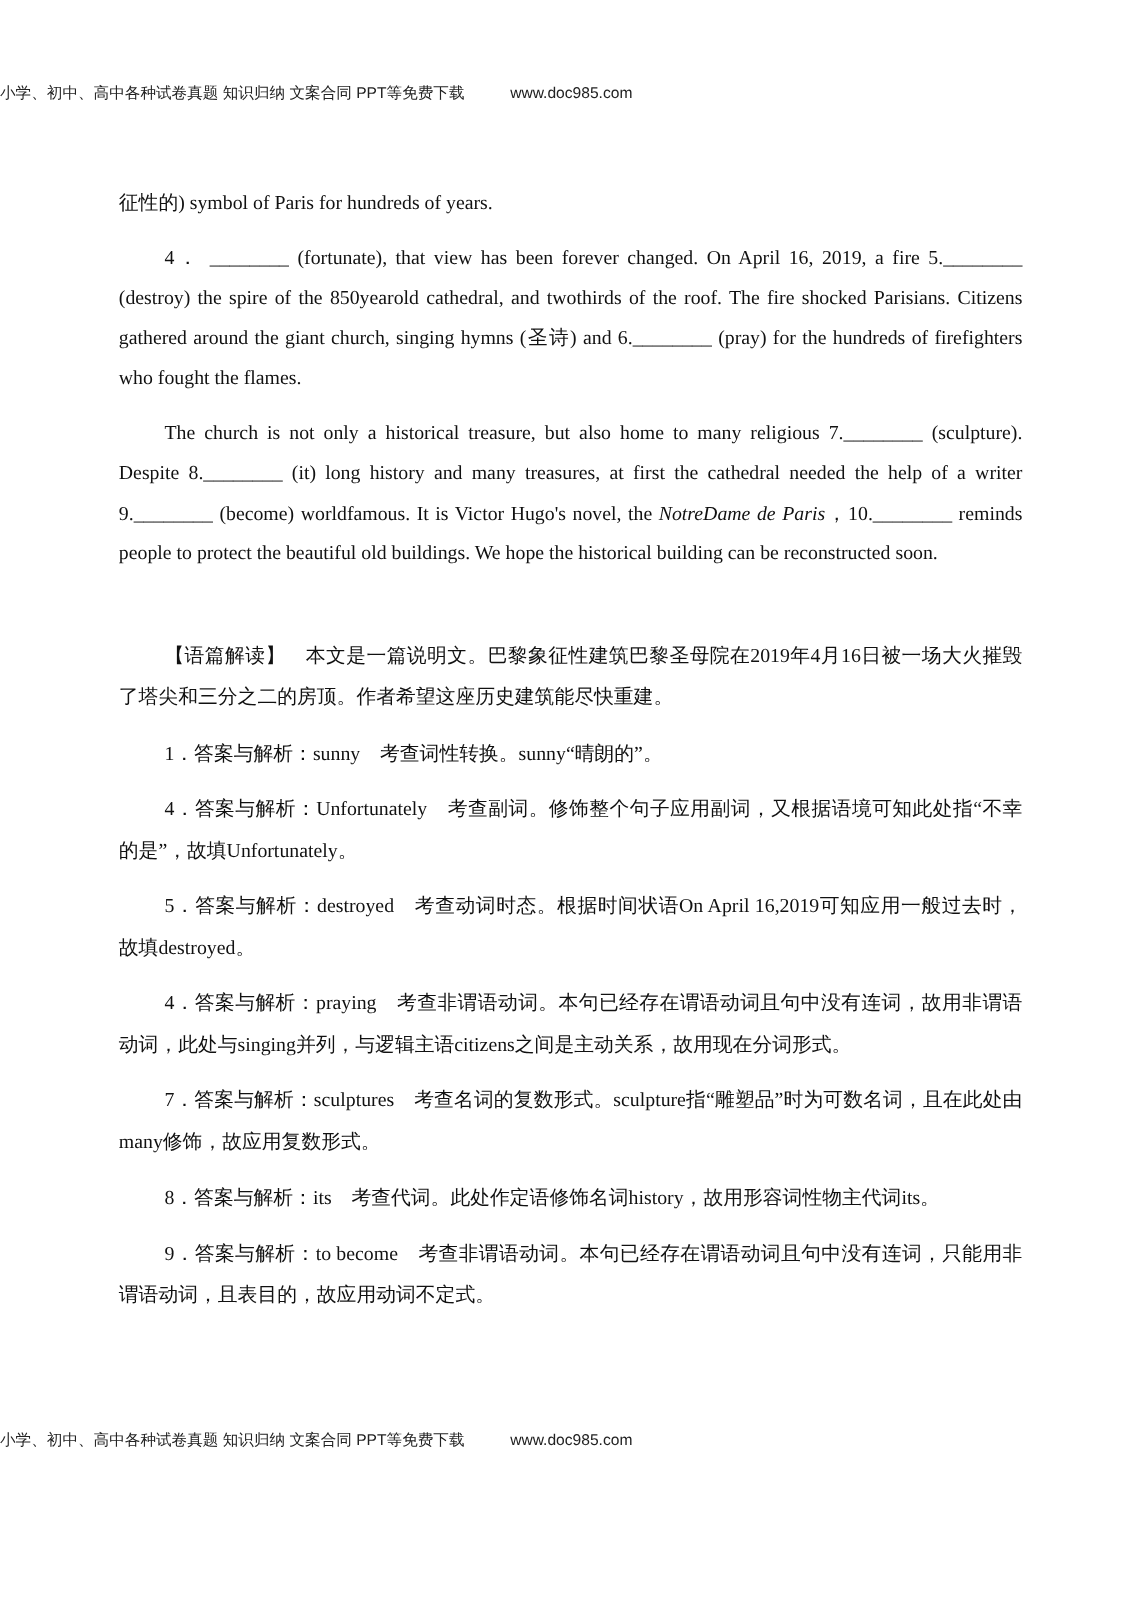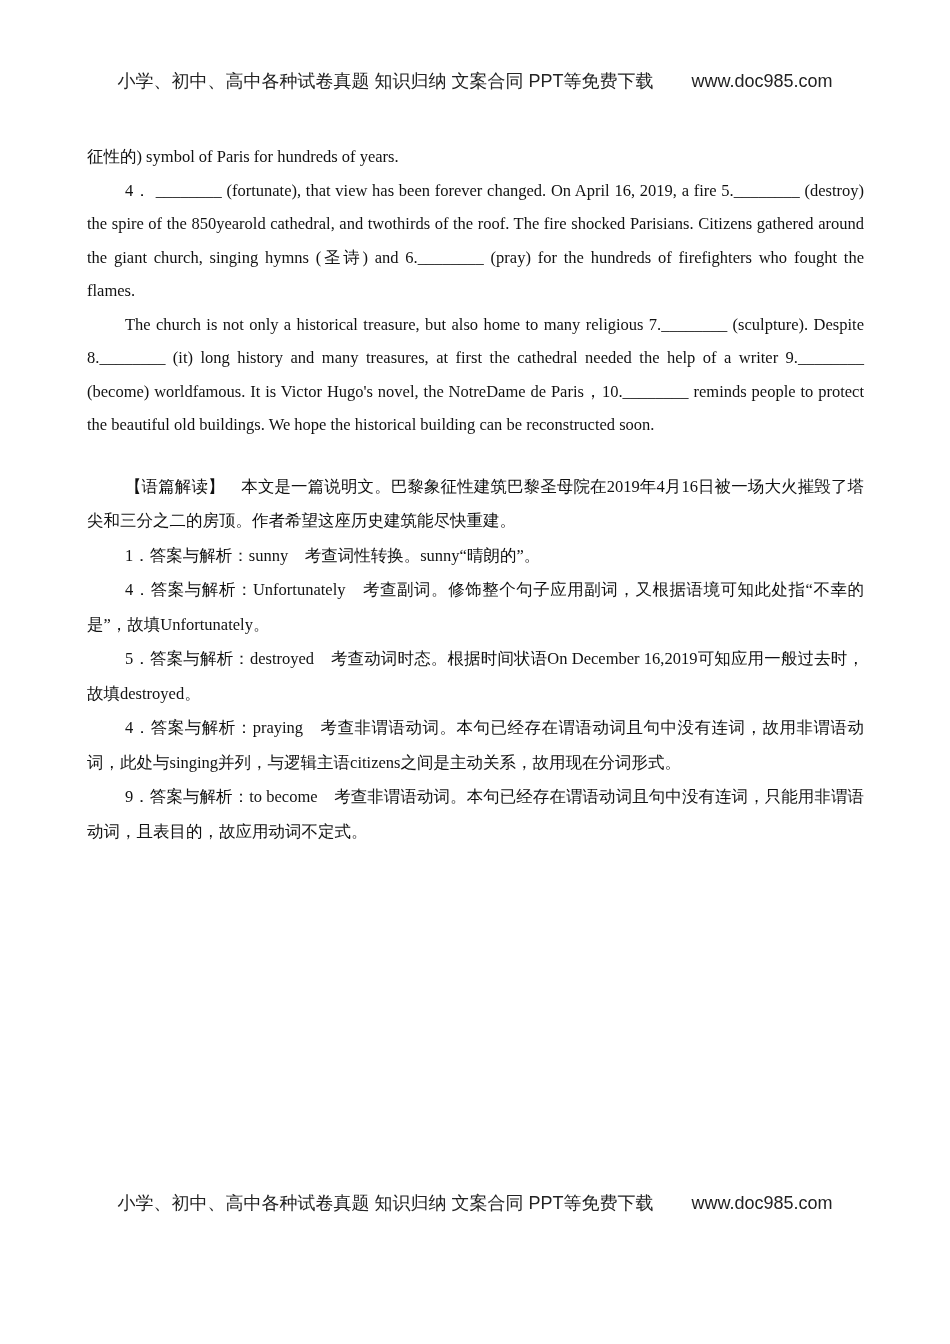--- a/index.html
+++ b/index.html
@@ -1,44 +1,46 @@
 <!DOCTYPE html>
 <html><head>
 <meta charset="utf-8">
 <style>
   html, body { margin: 0; padding: 0; background: #ffffff; }
   body { width: 950px; height: 1344px; position: relative; overflow: hidden;
          font-family: "Liberation Serif", "DejaVu Serif", serif; color: #111; }
-  .header, .footer { position: absolute; left: 0; width: 950px; text-align: center;
-         font-family: "Liberation Sans", "DejaVu Sans", sans-serif; font-size: 18px; color: #222; }
+  .header, .footer { position: absolute; left: 0; width: 950px; text-align: left;
+         font-family: "Liberation Sans", "DejaVu Sans", sans-serif; font-size: 13px; color: #222; }
   .header { top: 69px; }
   .footer { top: 1191px; }
   .hf-url { margin-left: 38px; }
   .body { position: absolute; left: 87px; width: 777px; top: 140px; font-size: 16.5px; }
-  .p { line-height: 33.5px; text-align: justify; margin: 0; }
+  .p { line-height: 33.5px; text-align: justify; margin: 12px; }
   .indent { text-indent: 38px; }
   .gap { height: 28px; }
   .ans { line-height: 34.5px; }
-  .it { }
+  .it { font-style: italic; }
 </style>
 </head>
 <body>
 
 <div class="header">
   <span>小学、初中、高中各种试卷真题  知识归纳  文案合同  PPT等免费下载</span><span class="hf-url">www.doc985.com</span>
 </div>
 
 <div class="body">
   <p class="p">征性的) symbol of Paris for hundreds of years.</p>
   <p class="p indent">4． ________ (fortunate), that view has been forever changed. On April 16, 2019, a fire 5.________ (destroy) the spire of the 850yearold cathedral, and twothirds of the roof. The fire shocked Parisians. Citizens gathered around the giant church, singing hymns (圣诗) and 6.________ (pray) for the hundreds of firefighters who fought the flames.</p>
   <p class="p indent"><span>The church is not only a historical treasure, but also home to many religious 7.________ (sculpture). Despite 8.________ (it) long history and many treasures, at first the cathedral needed the help of a writer 9.________ (become) worldfamous. It is Victor Hugo's novel, the </span><span class="it">NotreDame de Paris</span><span>，10.________ reminds people to protect the beautiful old buildings. We hope the historical building can be reconstructed soon.</span></p>
   <div class="gap"></div>
   <p class="p ans indent">【语篇解读】　本文是一篇说明文。巴黎象征性建筑巴黎圣母院在2019年4月16日被一场大火摧毁了塔尖和三分之二的房顶。作者希望这座历史建筑能尽快重建。</p>
   <p class="p ans indent">1．答案与解析：sunny　考查词性转换。sunny“晴朗的”。</p>
   <p class="p ans indent">4．答案与解析：Unfortunately　考查副词。修饰整个句子应用副词，又根据语境可知此处指“不幸的是”，故填Unfortunately。</p>
-  <p class="p ans indent">5．答案与解析：destroyed　考查动词时态。根据时间状语On December 16,2019可知应用一般过去时，故填destroyed。</p>
+  <p class="p ans indent">5．答案与解析：destroyed　考查动词时态。根据时间状语On April 16,2019可知应用一般过去时，故填destroyed。</p>
   <p class="p ans indent">4．答案与解析：praying　考查非谓语动词。本句已经存在谓语动词且句中没有连词，故用非谓语动词，此处与singing并列，与逻辑主语citizens之间是主动关系，故用现在分词形式。</p>
+  <p class="p ans indent">7．答案与解析：sculptures　考查名词的复数形式。sculpture指“雕塑品”时为可数名词，且在此处由many修饰，故应用复数形式。</p>
+  <p class="p ans indent">8．答案与解析：its　考查代词。此处作定语修饰名词history，故用形容词性物主代词its。</p>
   <p class="p ans indent">9．答案与解析：to become　考查非谓语动词。本句已经存在谓语动词且句中没有连词，只能用非谓语动词，且表目的，故应用动词不定式。</p>
 </div>
 
 <div class="footer">
   <span>小学、初中、高中各种试卷真题  知识归纳  文案合同  PPT等免费下载</span><span class="hf-url">www.doc985.com</span>
 </div>
 
 </body></html>

